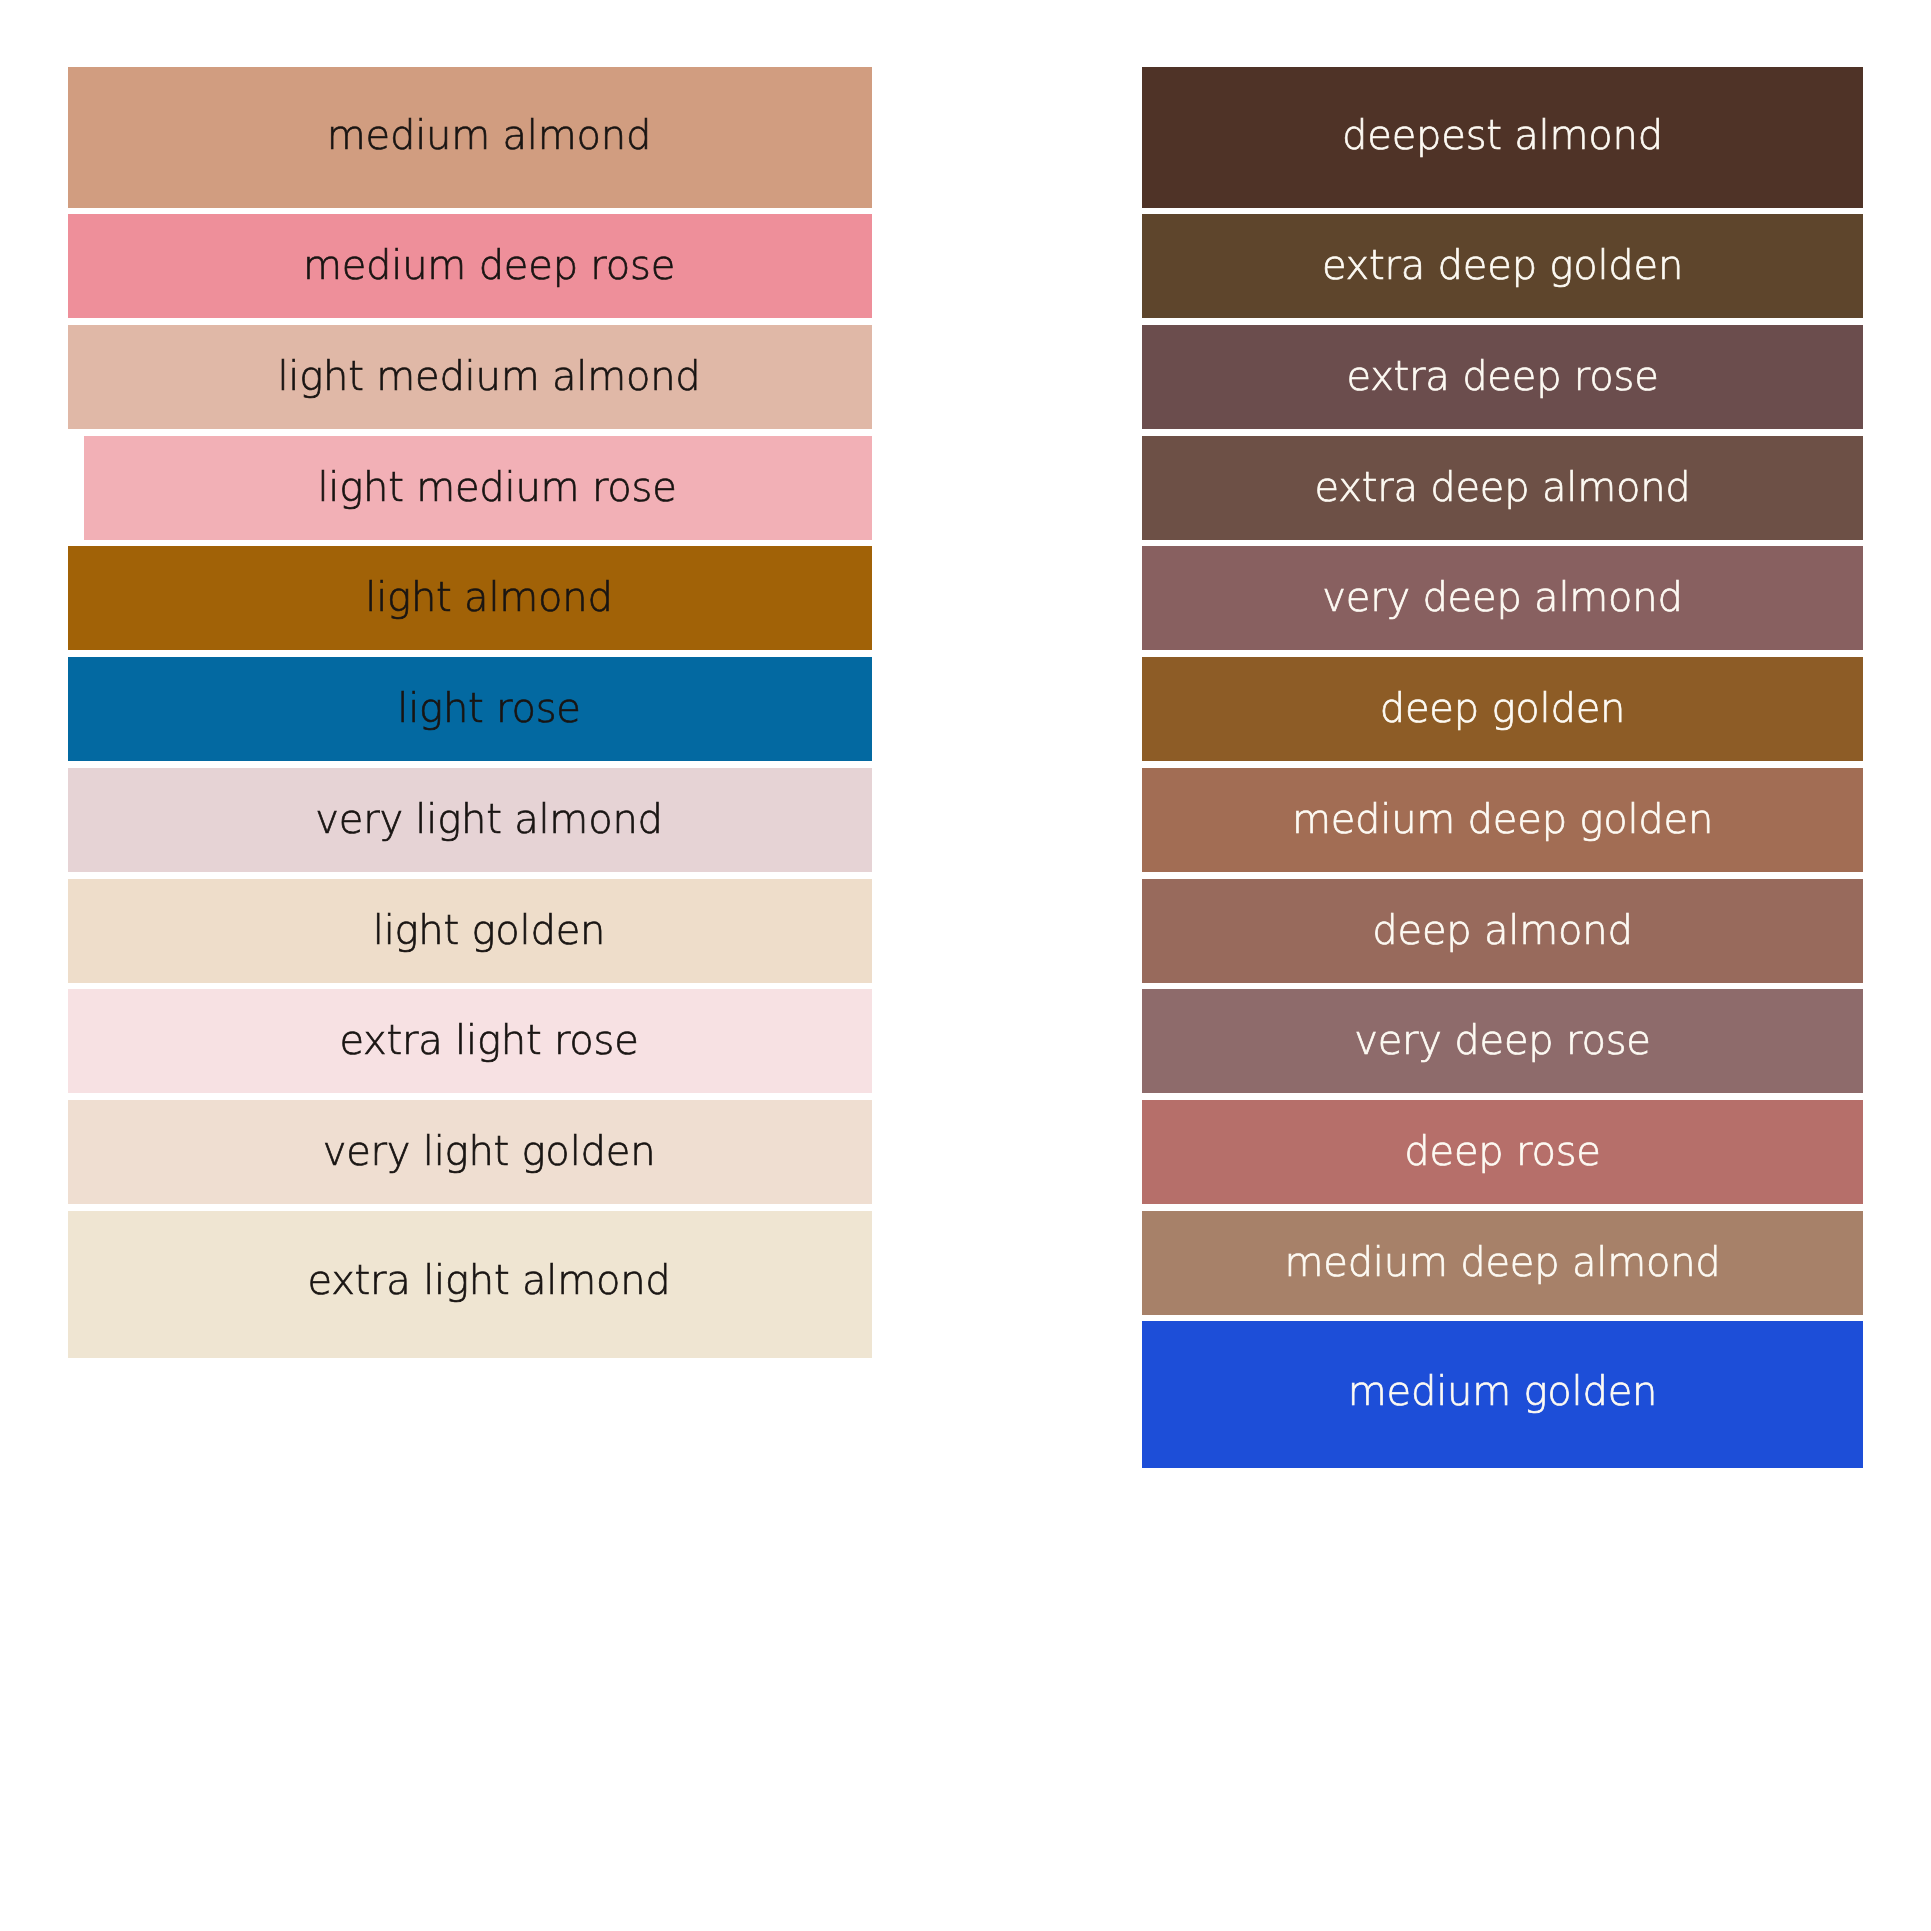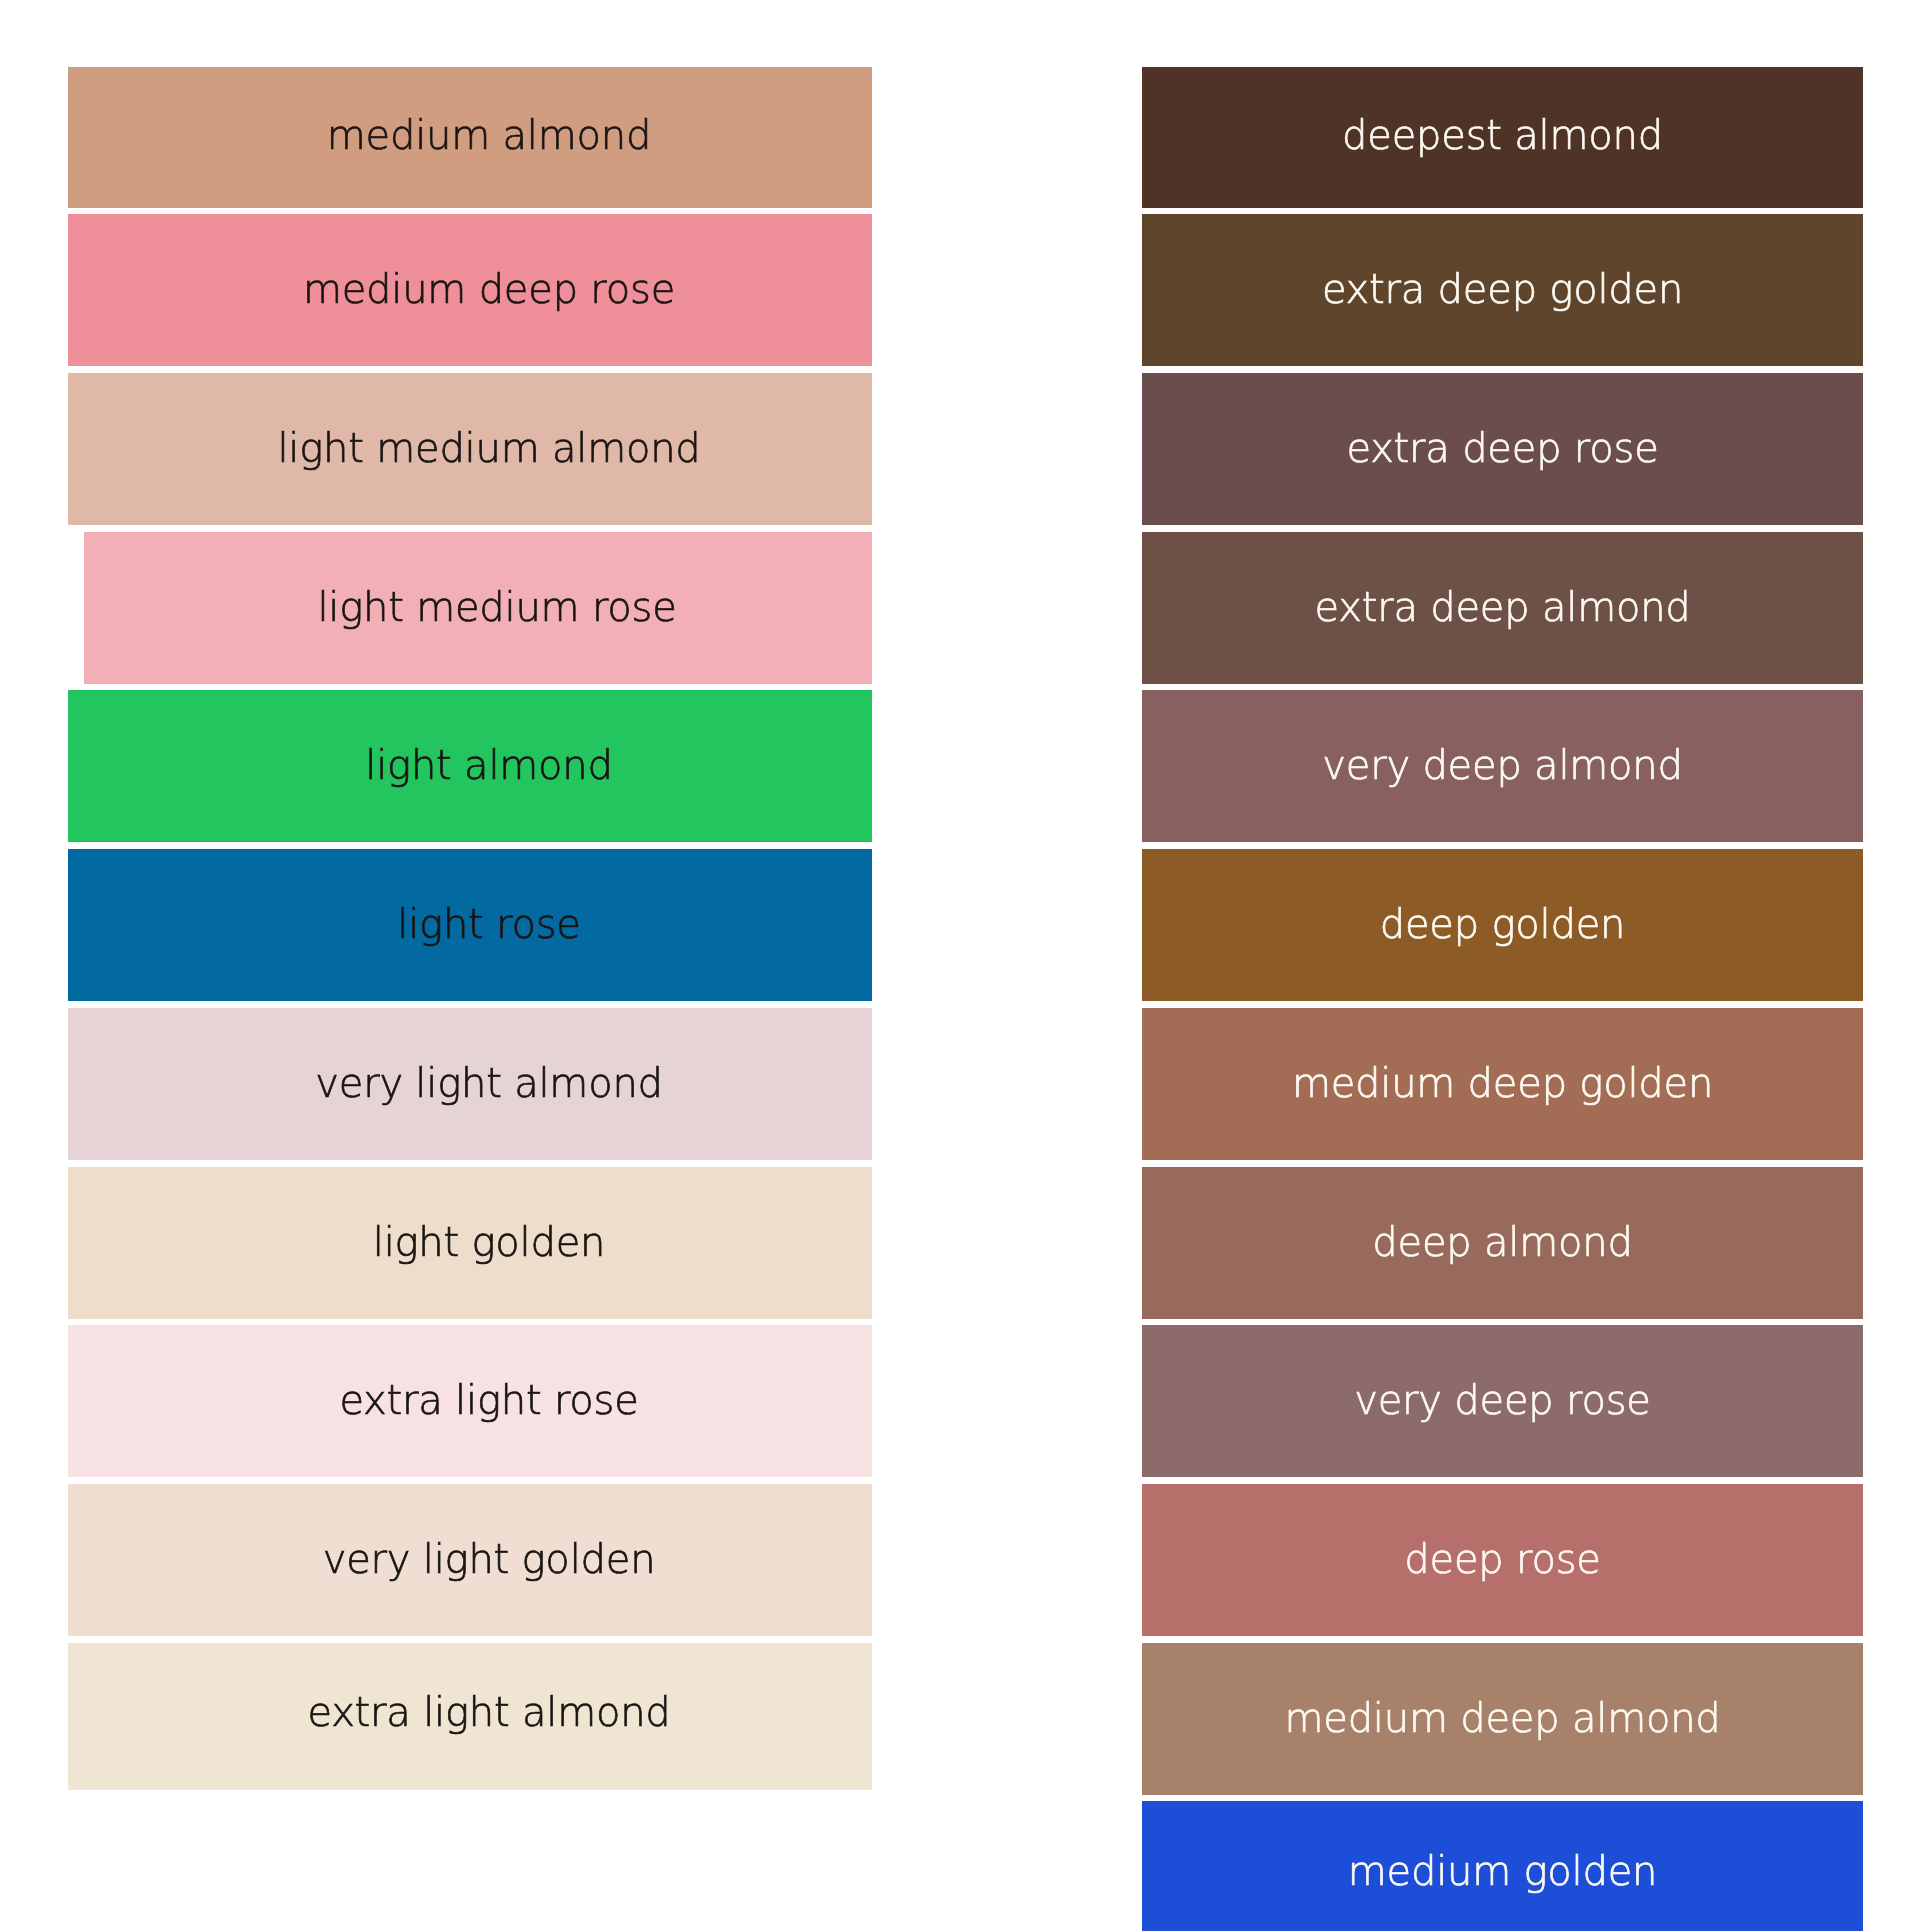--- a/index.html
+++ b/index.html
@@ -25,21 +25,21 @@
     position: absolute;
     top: 64px;
     display: flex;
     flex-direction: column;
     gap: 6.7px;
   }
   .col-left  { left: 68px;   width: 804px; }
   .col-right { left: 1142px; width: 721px; }
 
   .swatch {
-    height: 152px;
+    height: 104px;
     display: flex;
     align-items: center;
     justify-content: center;
     box-sizing: border-box;
   }
   
   .swatch:first-child { height: 141px; margin-top: 2.7px; padding-bottom: 2.7px; }
   .swatch:last-child  { height: 147px; padding-bottom: 5.3px; }
 
   
@@ -70,21 +70,21 @@
       </div>
       <div class="swatch" style="background: rgb(238, 143, 154);">
         <span class="swatch-label" style="color: rgb(25, 21, 19);">medium deep rose</span>
       </div>
       <div class="swatch" style="background: rgb(224, 184, 167);">
         <span class="swatch-label" style="color: rgb(25, 21, 19);">light medium almond</span>
       </div>
       <div class="swatch" style="background: rgb(242, 176, 182); margin-left: 16px;">
         <span class="swatch-label" style="color: rgb(25, 21, 19);">light medium rose</span>
       </div>
-      <div class="swatch" style="background: #22c55e;">
+      <div class="swatch" style="background: #a16207;">
         <span class="swatch-label" style="color: rgb(25, 21, 19);">light almond</span>
       </div>
       <div class="swatch" style="background: #0369a1;">
         <span class="swatch-label" style="color: rgb(25, 21, 19);">light rose</span>
       </div>
       <div class="swatch" style="background: rgb(230, 211, 213);">
         <span class="swatch-label" style="color: rgb(25, 21, 19);">very light almond</span>
       </div>
       <div class="swatch" style="background: rgb(238, 221, 202);">
         <span class="swatch-label" style="color: rgb(25, 21, 19);">light golden</span>

